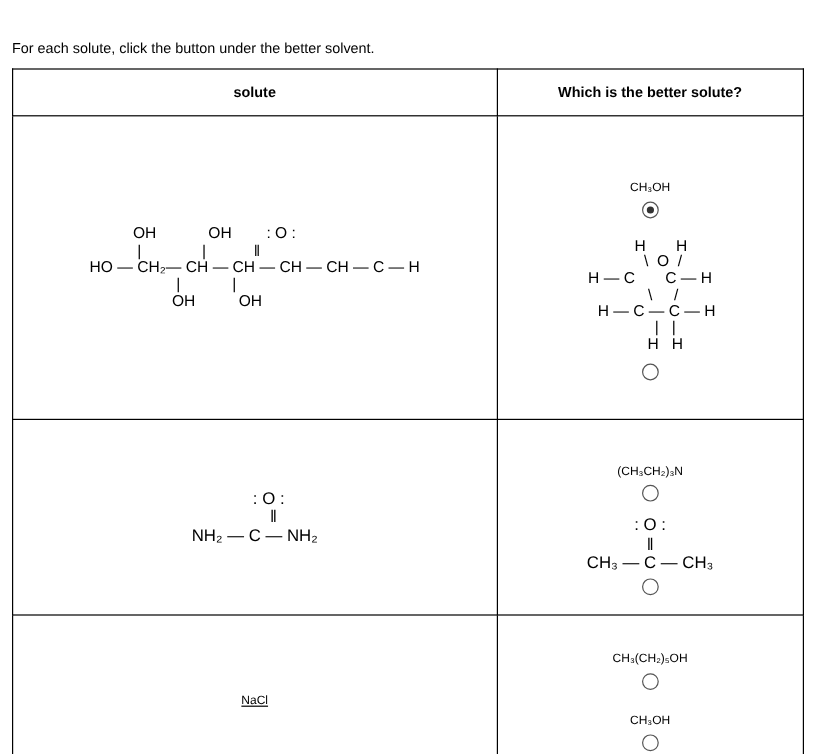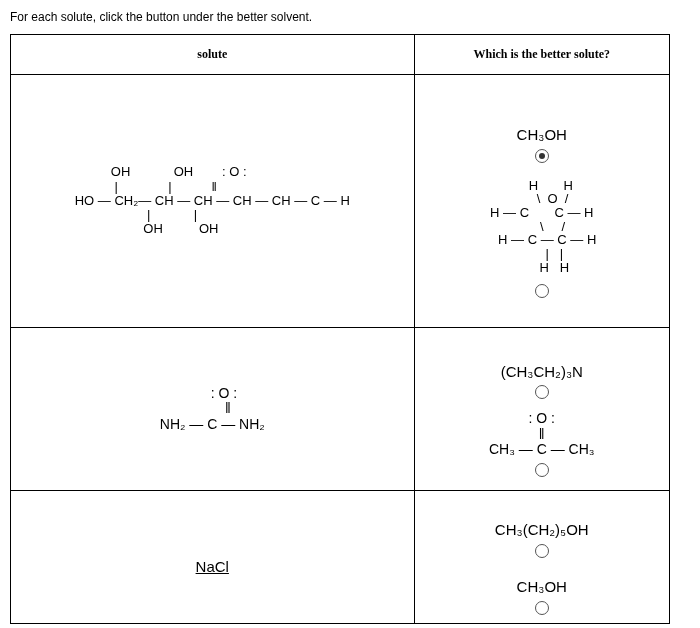--- a/index.html
+++ b/index.html
@@ -1,24 +1,24 @@
 <!DOCTYPE html>
 <html><head>
 <meta charset="utf-8">
 <style>
 body { font-family: Arial, sans-serif; font-size: 12px; margin: 0; padding: 10px; width: 680px; background: #fff; color: #000; }
-.instr { margin-bottom: 10px; }
+.instr { margin-bottom: 10px; margin-top: 23px; }
 table.main { border-collapse: collapse; width: 660px; border: 1.5px solid #000; }
 table.main > tbody > tr > td, table.main > thead > tr > th {
   border: 1px solid #000; padding: 6px 24px; text-align: center; vertical-align: middle;
 }
-table.main > thead > tr > th { font-weight: bold; padding: 12px 8px; font-family: Liberation Serif, serif; }
+table.main > thead > tr > th { font-weight: bold; padding: 12px 8px; }
 .solute-col { width: 380px; }
 .solvent-col { width: 280px; }
-.formula { font-size: 15px; margin-top: 20px; }
+.formula { font-size: 10px; margin-top: 20px; }
 .radio { display: inline-block; width: 12px; height: 12px; border: 1.5px solid #555; border-radius: 50%; background: #fff; position: relative; vertical-align: middle; }
 .radio.selected::after { content: ''; display: block; width: 6px; height: 6px; background: #333; border-radius: 50%; position: absolute; top: 3px; left: 3px; }
 .opt { margin: 5px 0 12px 0; }
 .opt:last-child { margin-bottom: 2px; }
 .solvent-cell { padding: 10px 8px 6px 8px !important; }
 
 
 .sugar { display: inline-block; text-align: left; line-height: 1.1; font-size: 13px; margin: 10px 0; }
 .sugar .row { white-space: pre; }
 .furan { display: inline-block; line-height: 1.05; font-size: 13px; margin: 4px 0; }

